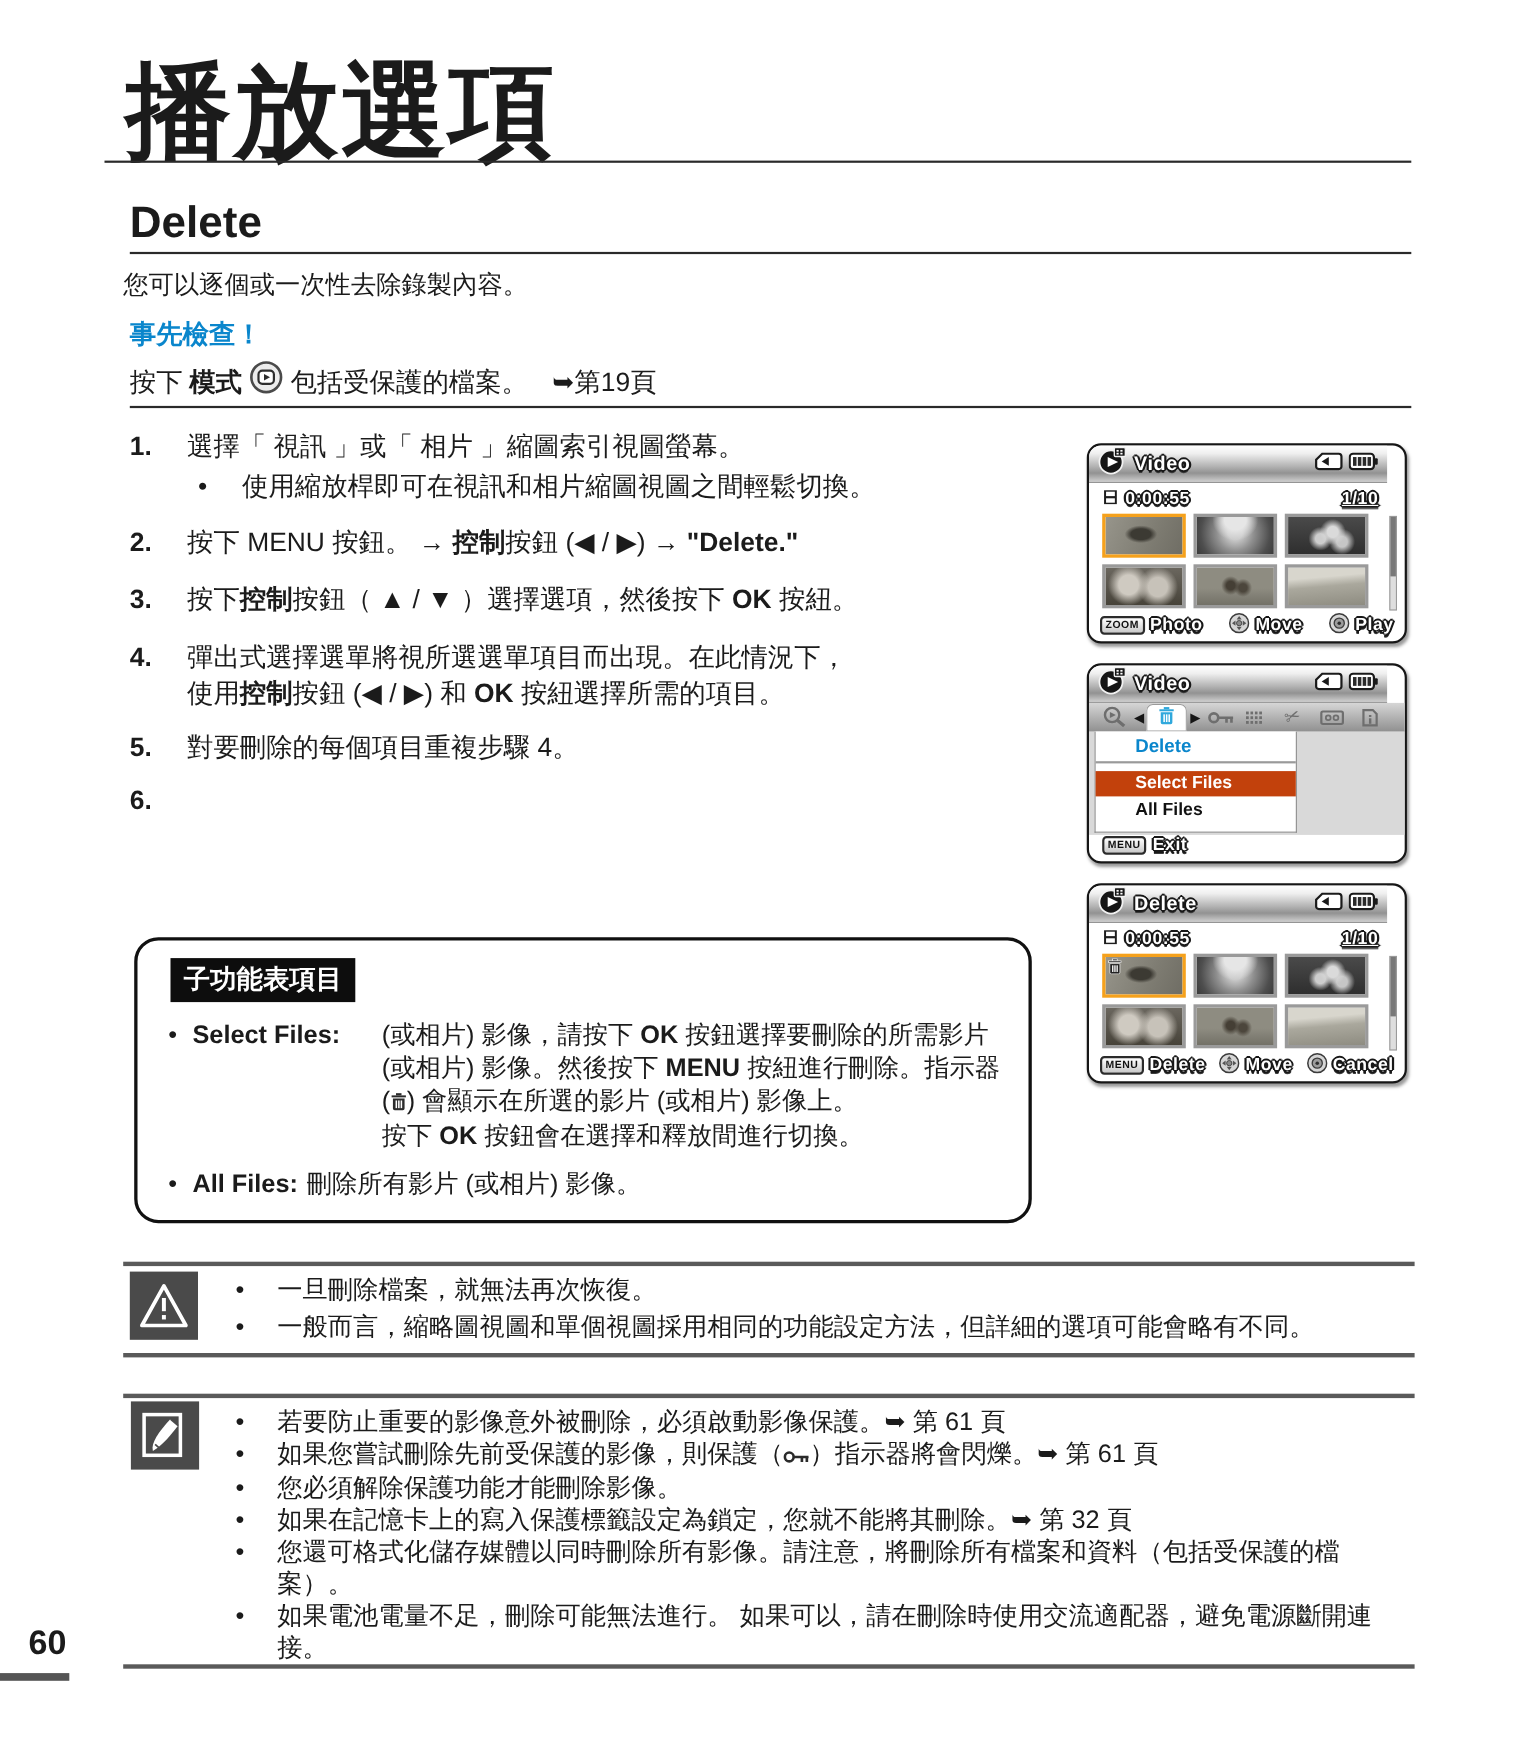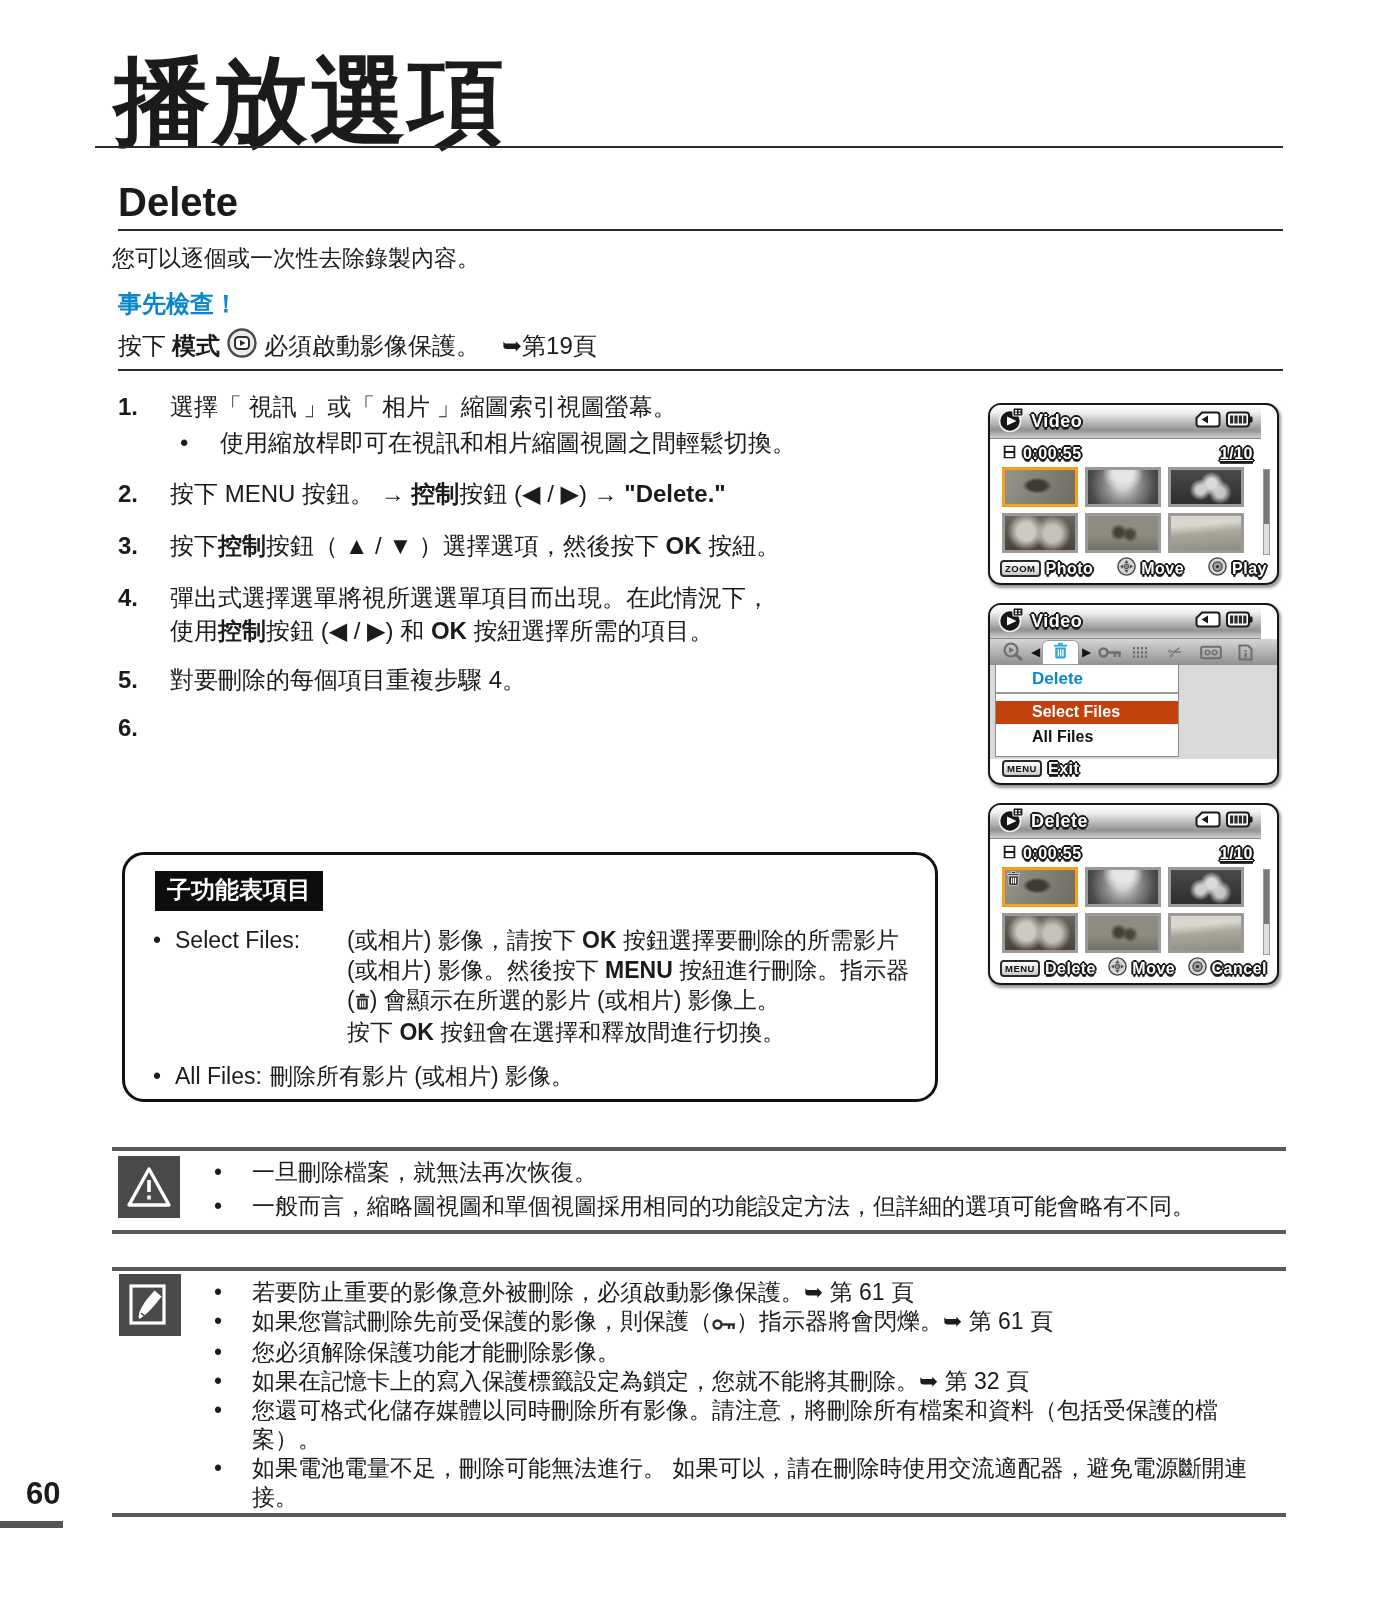--- a/index.html
+++ b/index.html
@@ -71,26 +71,26 @@
   .menu-panel{position:absolute;left:5px;top:60px;width:184px;height:92px;background:#fff;
      border:1px solid #8a8a8a;border-top:none;box-sizing:border-box;}
   .mp-title{color:#0a86cc;font-size:17px;font-weight:bold;padding:4px 0 3px 36px;border-bottom:2px solid #9a9a9a;}
   .mp-sel{margin-top:7px;background:#c2410c;color:#fff;font-weight:bold;font-size:16px;padding:2px 0 3px 36px;}
   .mp-row{font-weight:bold;font-size:16px;padding:4px 0 3px 36px;color:#111;}
   .scr2-actions{position:absolute;left:0;bottom:2px;height:25px;display:flex;align-items:center;padding:0 12px;gap:6px;}
   .tri{font-size:12px;color:#161616;}
 
   
   .submenu-box{left:122px;top:852px;width:816px;border:3px solid #111;border-radius:22px;
-      padding:16px 20px 8px 20px;box-sizing:border-box;background:#fff;}
+      padding:16px 20px 18px 20px;box-sizing:border-box;background:#fff;}
   .sm-badge{display:inline-block;background:#0d0d0d;color:#fff;font-size:24px;font-weight:bold;
       padding:3px 12px 5px 12px;margin-left:10px;}
   .sm-row{display:flex;font-size:23px;line-height:30px;margin-top:14px;}
   .sm-dot{width:22px;padding-left:8px;flex:0 0 auto;}
-  .sm-label{font-weight:normal;flex:0 0 auto;}
+  .sm-label{font-weight:bold;flex:0 0 auto;}
   .sm-label.w{width:172px;}
   .sm-text{flex:1;}
   .ic-inline{vertical-align:-2px;}
 
   
   .band-rule{background:#5a5a5a;height:4px;left:112px;width:1174px;}
   .band-icon{width:62px;height:62px;background:#4a4a4a;display:flex;align-items:center;justify-content:center;}
   .band-rows{font-size:23px;line-height:34px;}
   .band-row{display:flex;}
   .band-dot{width:38px;flex:0 0 auto;padding-left:2px;}
@@ -117,21 +117,21 @@
   <div class="abs precheck-line">
     <span>按下</span>
       <b>模式</b>
     <span>
       <svg width="32" height="32" viewBox="0 0 32 32">
           <circle cx="16" cy="16" r="13.5" fill="#ececec" stroke="#4a4a4a" stroke-width="2.4"></circle>
           <rect x="9" y="10" width="14" height="12" rx="3.5" fill="#fff" stroke="#2e2e2e" stroke-width="2"></rect>
           <polygon points="14,13 19.5,16 14,19" fill="#2e2e2e"></polygon>
         </svg>
     </span>
-    <span>必須啟動影像保護。</span>
+    <span>包括受保護的檔案。</span>
     <span class="ref ref-gap">➥第19頁</span>
   </div>
   <div class="abs rule precheck-rule"></div>
 
   <div class="abs step" style="left:118px;top:390px;">
     <span class="step-num">1.</span>
     <div class="step-body">
       <div>選擇「 視訊 」或「 相片 」縮圖索引視圖螢幕。</div>
       <div class="step-sub">
         <span class="dot2">•</span>

